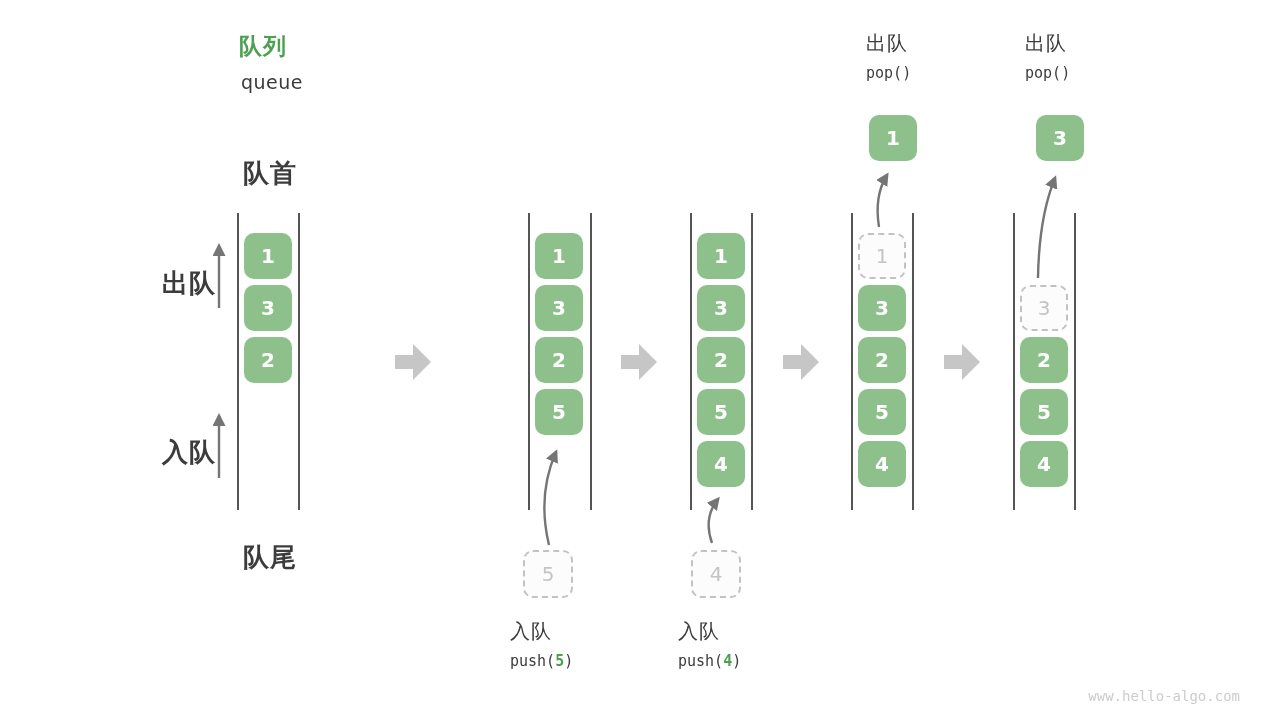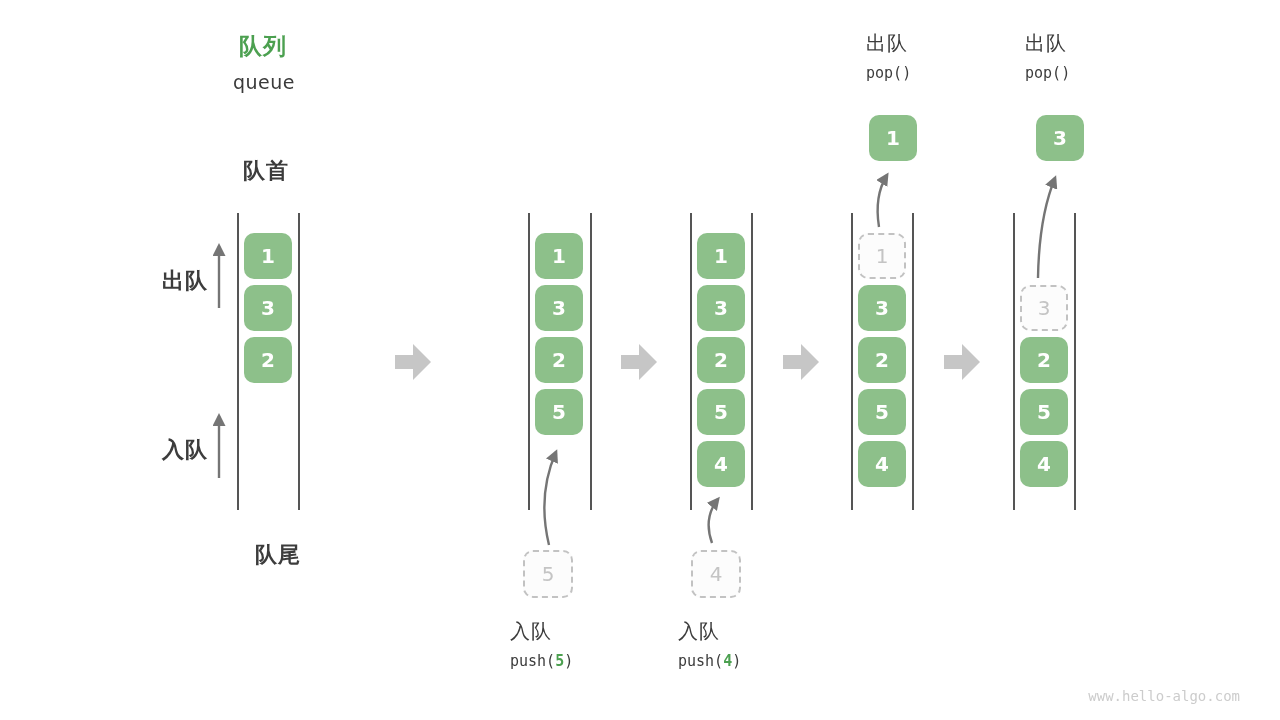--- a/index.html
+++ b/index.html
@@ -3,21 +3,21 @@
 <meta charset="utf-8">
 <style>
   html,body{margin:0;padding:0;background:#fff;}
   .canvas{
     position:relative;width:1280px;height:720px;background:#ffffff;overflow:hidden;
     font-family:"DejaVu Sans","Liberation Sans",sans-serif;color:#3c3c3c;
   }
   .abs{position:absolute;}
   .title{font-size:23px;font-weight:bold;color:#4ca050;letter-spacing:1px;}
   .subtitle{font-size:19px;color:#3a3a3a;letter-spacing:0.5px;}
-  .zh-bold{font-size:22px;font-weight:bold;color:#3c3c3c;letter-spacing:1px;}
+  .zh-bold{font-size:26px;font-weight:bold;color:#3c3c3c;letter-spacing:1px;}
   .wall{position:absolute;top:213px;height:297px;width:2px;background:#555555;}
   .cell{
     position:absolute;width:48px;height:46px;border-radius:10px;background:#8dc08a;
     color:#ffffff;font-size:20px;font-weight:bold;
     display:flex;align-items:center;justify-content:center;
   }
   .ghost{
     position:absolute;width:48px;height:46px;border-radius:10px;background:#fcfcfc;
     border:2px dashed #c2c2c2;box-sizing:border-box;color:#c4c4c4;font-size:20px;
     display:flex;align-items:center;justify-content:center;
@@ -40,24 +40,24 @@
     font-size:14px;color:#cccccc;
   }
   svg.overlay{position:absolute;left:0;top:0;width:1280px;height:720px;pointer-events:none;}
 </style>
 </head>
 <body>
 
 <div class="canvas">
 
   <div class="abs title" style="left:239px;top:31px">队列</div>
-  <div class="abs subtitle" style="left:233px;top:71px">queue</div>
+  <div class="abs subtitle" style="left:241px;top:71px">queue</div>
 
   <div class="abs zh-bold" style="left:243px;top:156px">队首</div>
-  <div class="abs zh-bold" style="left:255px;top:540px">队尾</div>
+  <div class="abs zh-bold" style="left:243px;top:540px">队尾</div>
 
   <div class="abs zh-bold" style="left:162px;top:266px">出队</div>
   <div class="abs zh-bold" style="left:162px;top:435px">入队</div>
 
   <div class="wall" style="left:237px"></div>
   <div class="wall" style="left:298px"></div>
   <div class="wall" style="left:528px"></div>
   <div class="wall" style="left:590px"></div>
   <div class="wall" style="left:690px"></div>
   <div class="wall" style="left:751px"></div>

